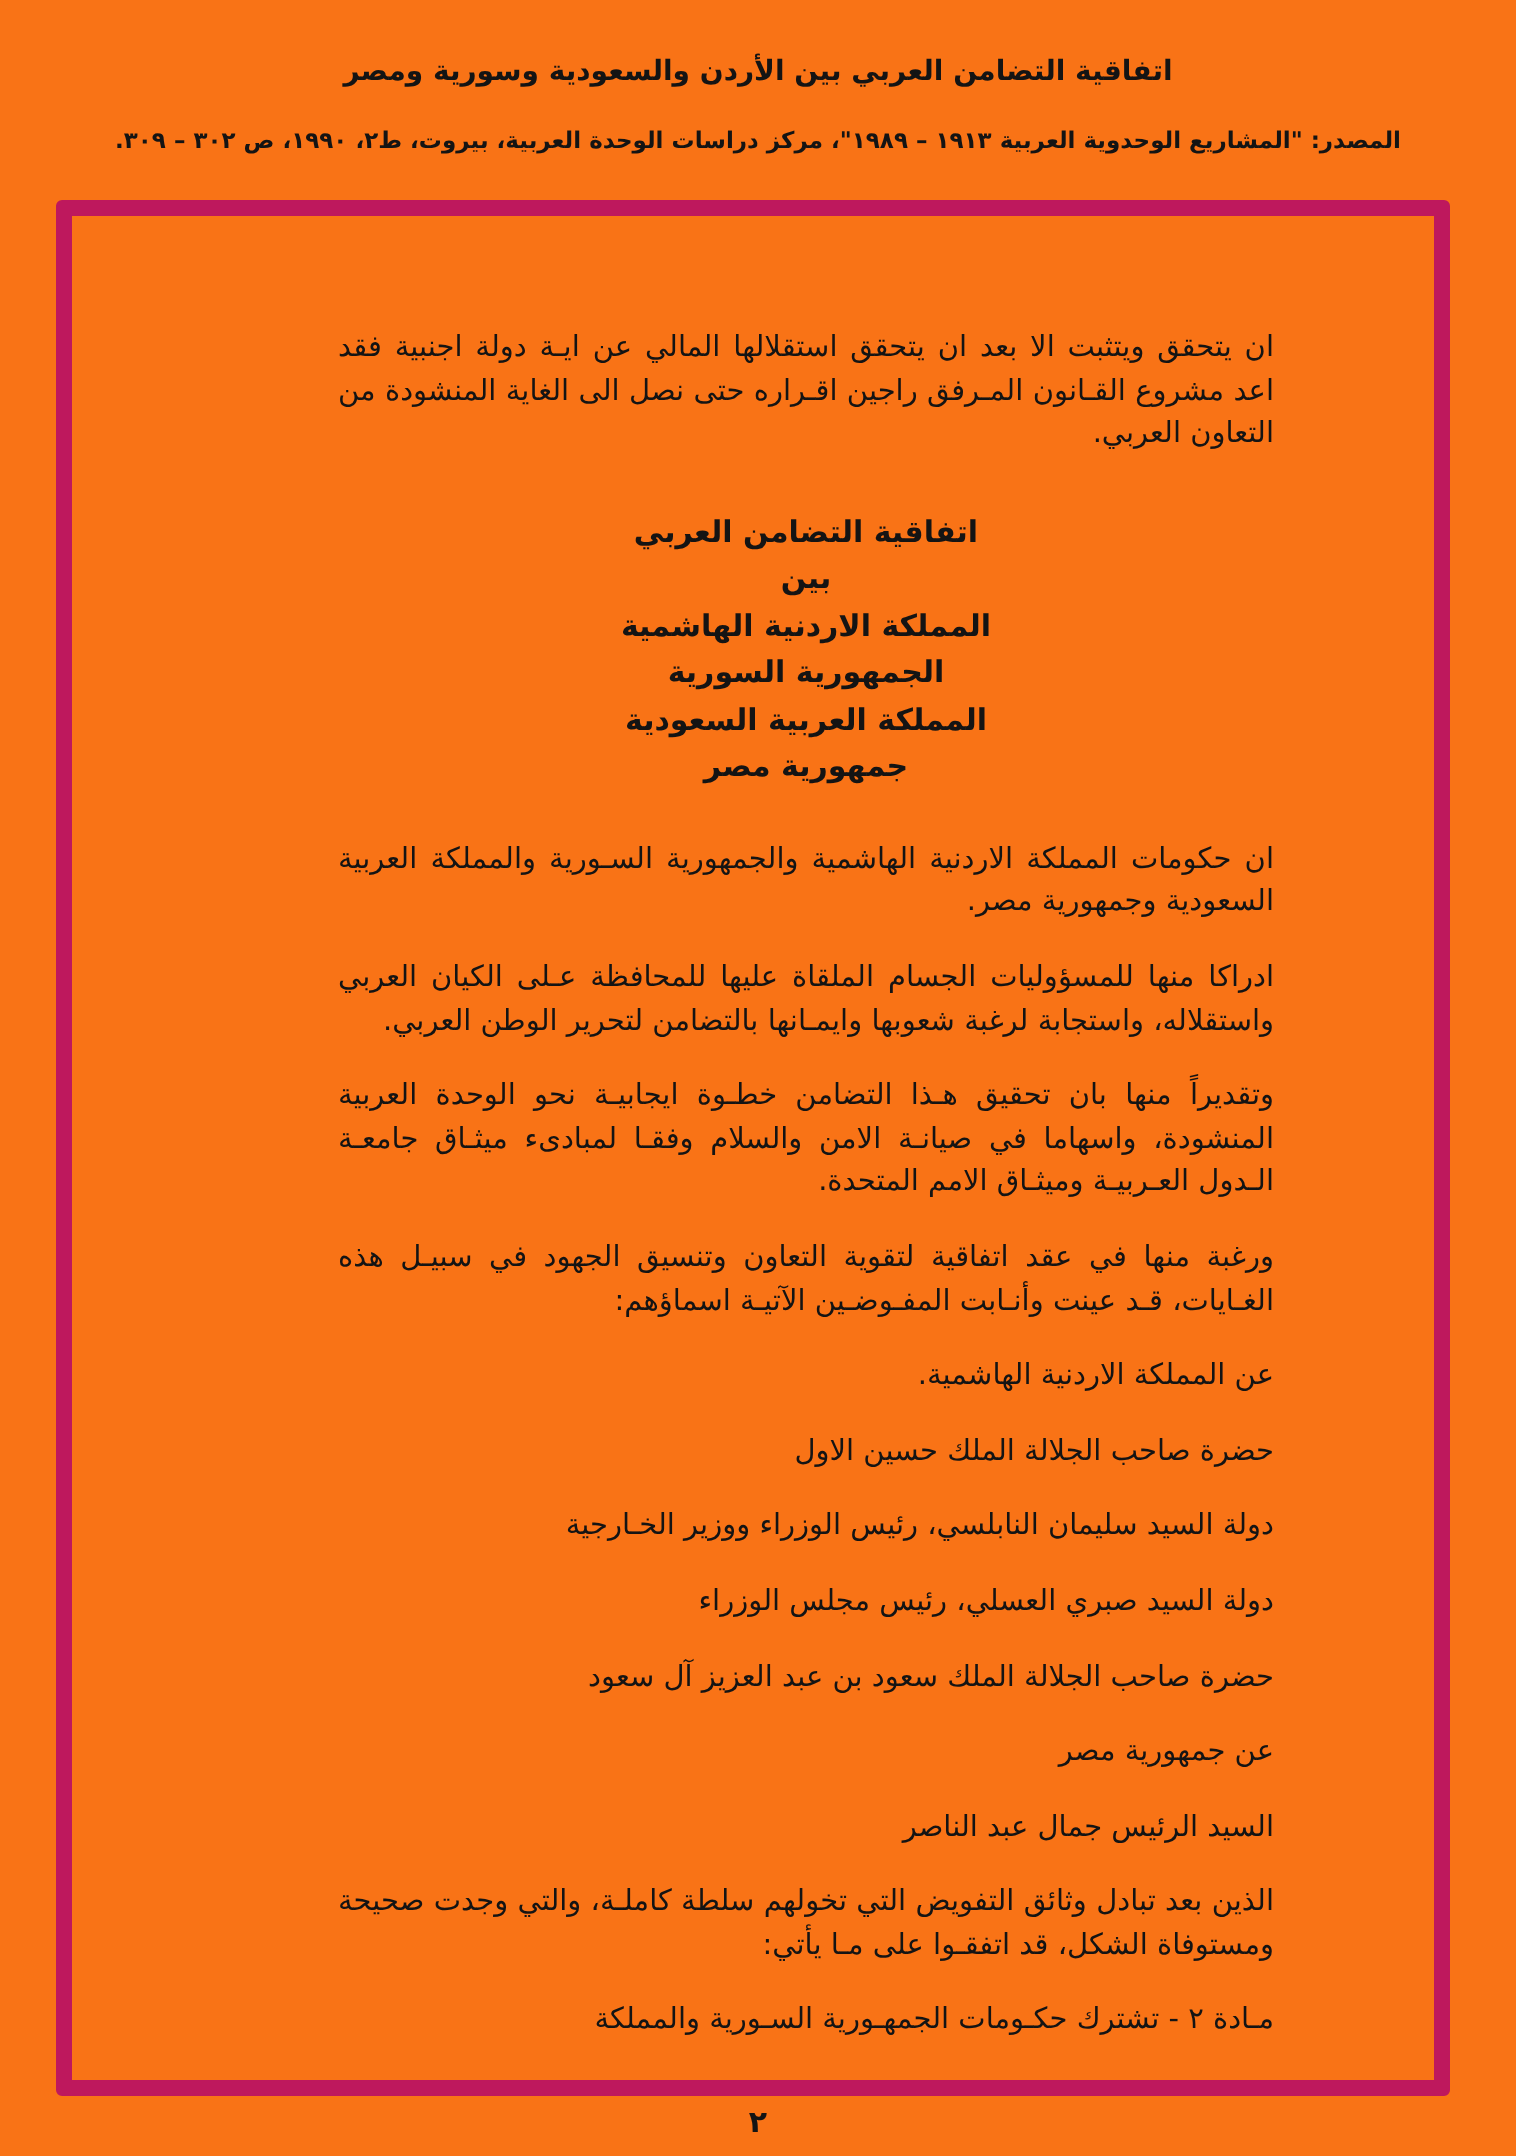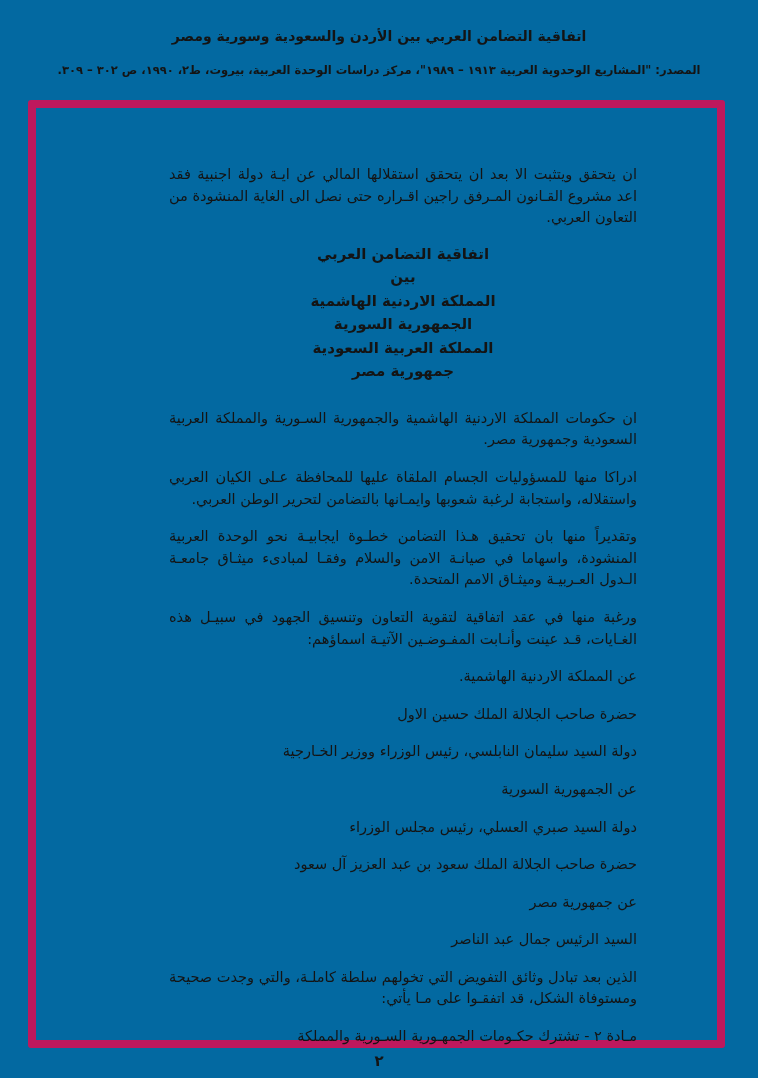--- a/index.html
+++ b/index.html
@@ -1,19 +1,19 @@
 <!DOCTYPE html>
 <html lang="ar"><head>
 <meta charset="utf-8">
 <style>
   html,body{margin:0;padding:0;background:#ffffff;}
   .page{
     position:relative;
     width:758px;height:1078px;
-    background:#0369a1;
+    background:#f97316;
     margin:0 auto;
     font-family:"DejaVu Sans", sans-serif;
     color:#141414;
     overflow:hidden;
   }
   .header-title{
     position:absolute;top:28px;left:0;right:0;
     text-align:center;direction:rtl;
     font-weight:bold;font-size:14px;
   }
@@ -34,21 +34,21 @@
     position:absolute;top:56px;right:80px;width:468px;
     direction:rtl;text-align:justify;text-justify:inter-word;
     font-size:14.5px;line-height:21.6px;
   }
   .block{margin:0;}
   .block.p + .block.p{margin-top:16px;}
   .block.title{
     text-align:center;font-weight:bold;
     font-size:15px;line-height:23.5px;
   }
-  .block.p + .block.title{margin-top:14px;}
+  .block.p + .block.title{margin-top:26px;}
   .block.title + .block.p{margin-top:24px;}
   .page-number{
     position:absolute;top:1052px;left:0;right:0;
     text-align:center;font-weight:bold;font-size:15px;
   }
 </style>
 </head>
 <body>
 
 <div class="page">
@@ -66,21 +66,20 @@
         <div class="block title">الجمهورية السورية</div>
         <div class="block title">المملكة العربية السعودية</div>
         <div class="block title">جمهورية مصر</div>
         <div class="block p">ان حكومات المملكة الاردنية الهاشمية والجمهورية السـورية والمملكة العربية السعودية وجمهورية مصر.</div>
         <div class="block p">ادراكا منها للمسؤوليات الجسام الملقاة عليها للمحافظة عـلى الكيان العربي واستقلاله، واستجابة لرغبة شعوبها وايمـانها بالتضامن لتحرير الوطن العربي.</div>
         <div class="block p">وتقديراً منها بان تحقيق هـذا التضامن خطـوة ايجابيـة نحو الوحدة العربية المنشودة، واسهاما في صيانـة الامن والسلام وفقـا لمبادىء ميثـاق جامعـة الـدول العـربيـة وميثـاق الامم المتحدة.</div>
         <div class="block p">ورغبة منها في عقد اتفاقية لتقوية التعاون وتنسيق الجهود في سبيـل هذه الغـايات، قـد عينت وأنـابت المفـوضـين الآتيـة اسماؤهم:</div>
         <div class="block p">عن المملكة الاردنية الهاشمية.</div>
         <div class="block p">حضرة صاحب الجلالة الملك حسين الاول</div>
         <div class="block p">دولة السيد سليمان النابلسي، رئيس الوزراء ووزير الخـارجية</div>
-        <div class="block p">عن الجمهورية السورية</div>
         <div class="block p">دولة السيد صبري العسلي، رئيس مجلس الوزراء</div>
         <div class="block p">حضرة صاحب الجلالة الملك سعود بن عبد العزيز آل سعود</div>
         <div class="block p">عن جمهورية مصر</div>
         <div class="block p">السيد الرئيس جمال عبد الناصر</div>
         <div class="block p">الذين بعد تبادل وثائق التفويض التي تخولهم سلطة كاملـة، والتي وجدت صحيحة ومستوفاة الشكل، قد اتفقـوا على مـا يأتي:</div>
         <div class="block p">مـادة ٢ - تشترك حكـومات الجمهـورية السـورية والمملكة</div>
       </div>
   </div>
 
   <div class="page-number">٢</div>

